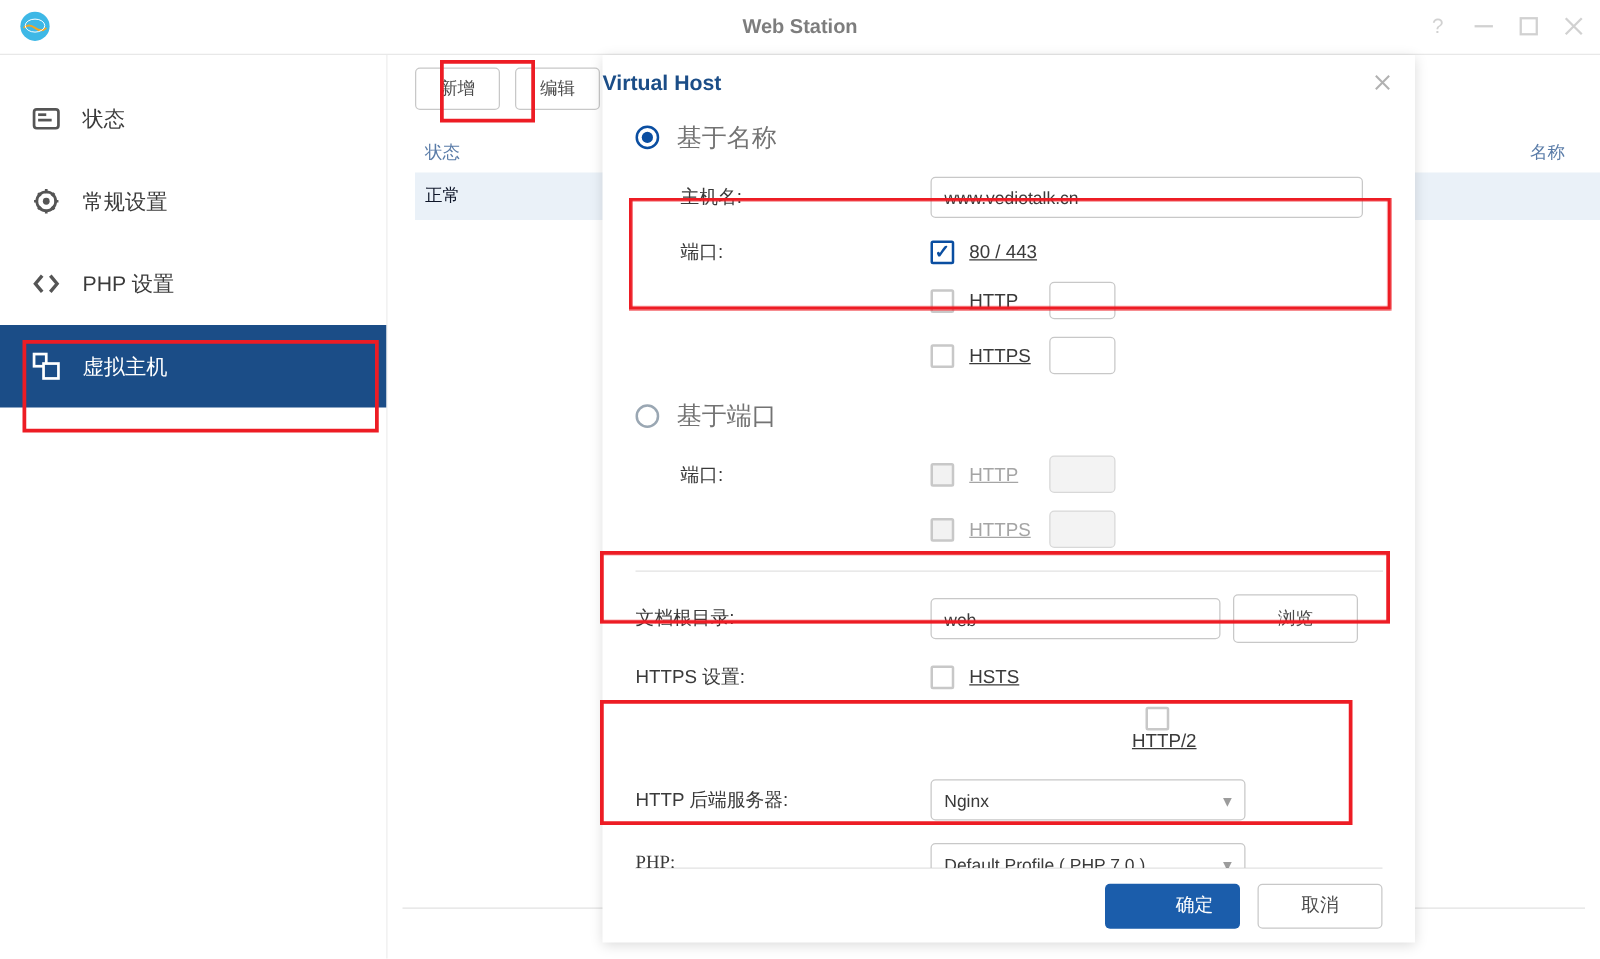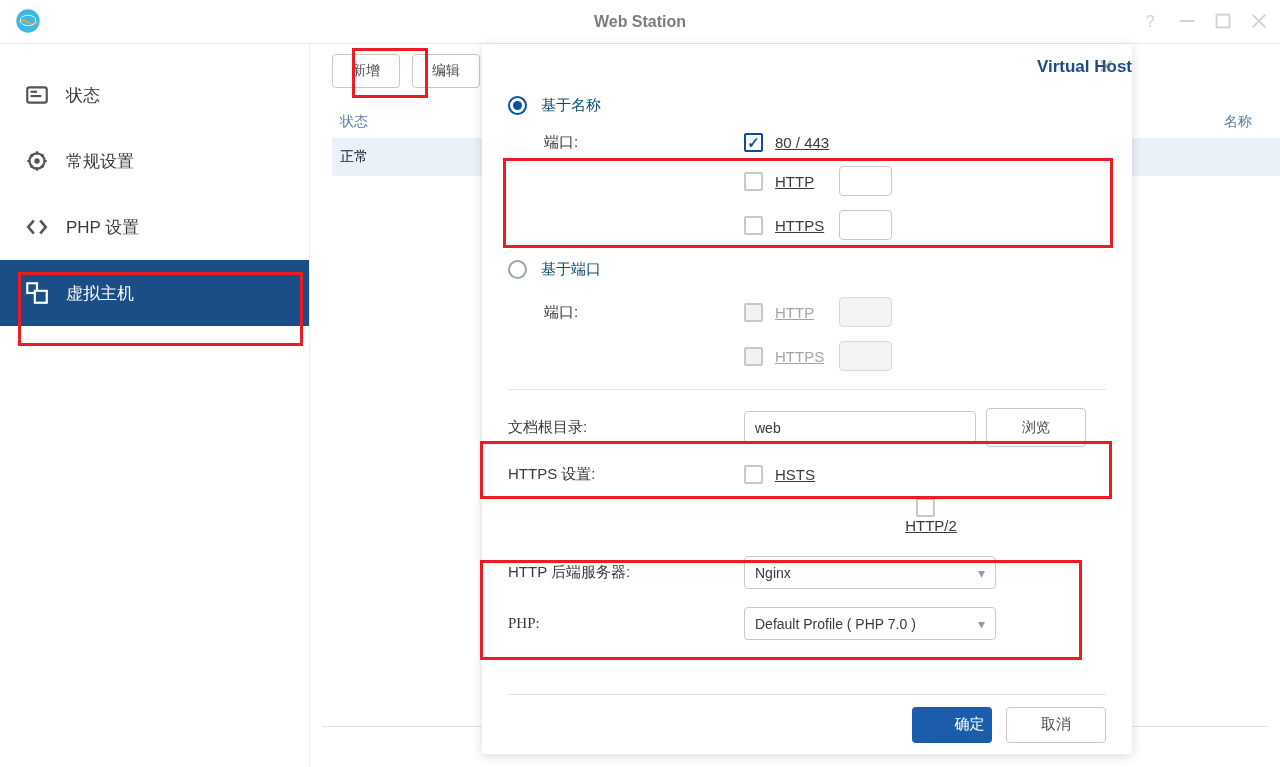--- a/index.html
+++ b/index.html
@@ -25,31 +25,31 @@
     .toolbar-btn { width: 68px; height: 34px; background: #fff; border: 1px solid #c8c8c8; border-radius: 4px; color: #4a4a4a; font-size: 14px; cursor: pointer; display: flex; align-items: center; justify-content: center; }
     .red-box-toolbar { position: absolute; left: 20px; top: -6px; width: 76px; height: 50px; border: 3px solid #ed1c24; pointer-events: none; }
     
     .table-header { display: flex; height: 32px; align-items: center; color: #5a7ca8; font-size: 14px; padding-left: 8px; }
     .table-header-col1 { width: 130px; }
     .table-header-col2 { margin-left: auto; padding-right: 28px; }
     .table-row { display: flex; height: 38px; align-items: center; background: #eaf1f8; padding-left: 8px; font-size: 14px; }
     .status-normal { color: #0f172a; }
     
     .modal { position: absolute; left: 482px; top: 44px; width: 650px; height: 710px; background: #fff; box-shadow: 0 2px 10px rgba(0,0,0,0.15); z-index: 100; display: flex; flex-direction: column; }
-    .modal-header { height: 46px; display: flex; align-items: center; justify-content: flex-end; position: relative; }
+    .modal-header { height: 46px; display: flex; align-items: center; justify-content: flex-start; position: relative; }
     .modal-title { color: #1b4d87; font-weight: 600; font-size: 17px; }
     .modal-close { position: absolute; right: 18px; top: 14px; cursor: pointer; opacity: 0.5; }
     .modal-close svg { width: 16px; height: 16px; }
     .modal-body { flex: 1; padding: 6px 26px 0 26px; overflow-y: auto; }
     
     .radio-row { display: flex; align-items: center; margin-bottom: 18px; }
     .radio-btn { width: 19px; height: 19px; border: 2px solid #0a4ea1; border-radius: 50%; margin-right: 14px; display: flex; align-items: center; justify-content: center; cursor: pointer; }
     .radio-btn.checked::after { content: ''; width: 9px; height: 9px; background: #0a4ea1; border-radius: 50%; }
     .radio-btn.unchecked { border-color: #9aa7b3; }
-    .radio-label { color: #0c4a6e; font-size: 15px; }
+    .radio-label { color: #737373; font-size: 20px; }
     
     .form-row { display: flex; align-items: center; margin-bottom: 18px; padding-left: 36px; }
     .form-row.tight { margin-bottom: 14px; }
     .form-label { width: 200px; color: #3a3a3a; font-size: 15px; }
     .form-label.top { padding-left: 0; }
     .form-row.noindent { padding-left: 0; }
     .text-input { width: 346px; height: 33px; border: 1px solid #c8c8c8; border-radius: 4px; padding: 0 10px; font-size: 14px; color: #3a3a3a; }
     .text-input.short { width: 232px; }
     
     .checkbox { width: 19px; height: 19px; border: 2px solid #0a4ea1; border-radius: 2px; display: flex; align-items: center; justify-content: center; cursor: pointer; }
@@ -61,21 +61,21 @@
     .port-input.disabled { background: #f3f3f3; border-color: #d8d8d8; }
     
     .checkbox-row { display: flex; align-items: center; padding-left: 236px; margin-bottom: 14px; }
     
     .browse-btn { width: 100px; height: 39px; margin-left: 10px; background: #fff; border: 1px solid #c8c8c8; border-radius: 4px; color: #4a4a4a; font-size: 14px; cursor: pointer; }
     
     .select { width: 252px; height: 33px; border: 1px solid #c8c8c8; border-radius: 4px; padding: 0 10px; display: flex; align-items: center; justify-content: space-between; cursor: pointer; font-size: 14px; color: #3a3a3a; }
     .select .caret { opacity: 0.5; }
     
     .modal-footer { height: 60px; border-top: 1px solid #e2e2e2; margin: 0 26px; display: flex; align-items: center; justify-content: flex-end; gap: 14px; }
-    .btn-primary { width: 80px; height: 36px; background: #1b5dab; color: #fff; border: none; border-radius: 4px; font-size: 15px; cursor: pointer; padding-left: 35px; }
+    .btn-primary { width: 108px; height: 36px; background: #1b5dab; color: #fff; border: none; border-radius: 4px; font-size: 15px; cursor: pointer; padding-left: 35px; }
     .btn-default { width: 100px; height: 36px; background: #fff; color: #4a4a4a; border: 1px solid #c8c8c8; border-radius: 4px; font-size: 15px; cursor: pointer; }
     
     .red-highlight { position: absolute; border: 3px solid #ed1c24; pointer-events: none; z-index: 200; }
     .hr-divider { height: 1px; background: #e2e2e2; margin: 6px 0 18px 0; }
     .app-footer-line { position: absolute; bottom: 40px; left: 12px; right: 12px; height: 1px; background: #e2e2e2; }
   </style>
 </head>
 <body>
 
 <div class="titlebar">
@@ -170,20 +170,24 @@
           <path d="M4 4 L20 20 M20 4 L4 20" stroke="#666" stroke-width="2.5"></path>
         </svg></div>
   </div>
   <div class="modal-body">
 
     <div class="radio-row">
       <div class="radio-btn checked"></div>
       <span class="radio-label">基于名称</span>
     </div>
 
+    <div class="form-row">
+      <div class="form-label">主机名:</div>
+      <input class="text-input" value="www.vediotalk.cn" style="">
+    </div>
 
     <div class="form-row tight">
       <div class="form-label">端口:</div>
       <div class="checkbox checked"></div>
       <span class="check-label">80 / 443</span>
     </div>
 
     <div class="checkbox-row">
       <div class="checkbox" style="border-color:#c8c8c8;"></div>
       <span class="check-label" style="width:50px;">HTTP</span>

